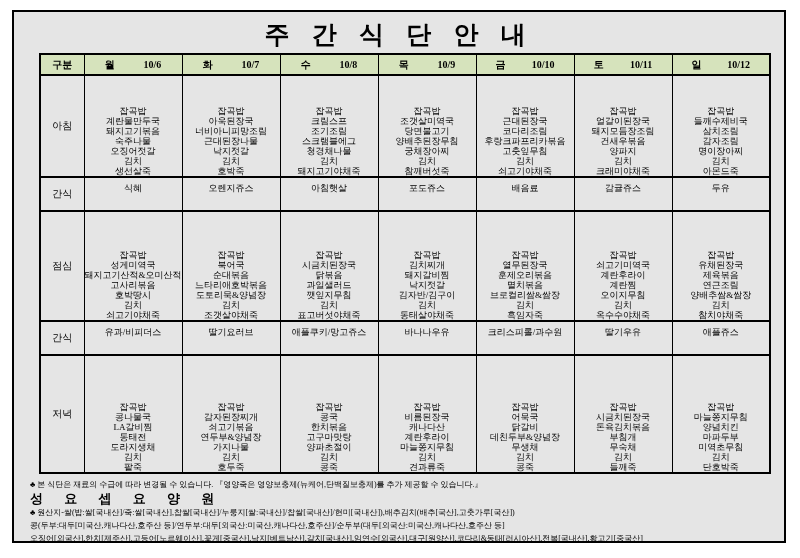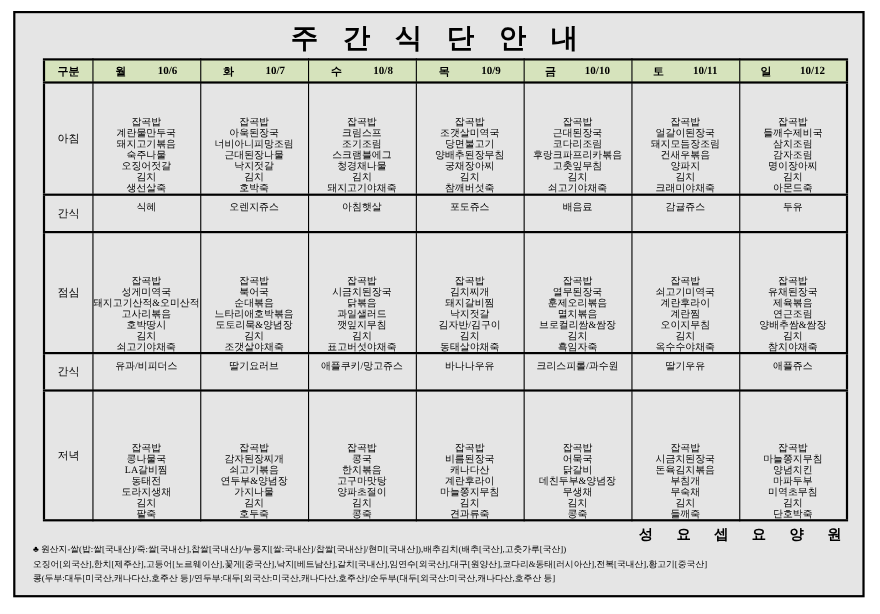--- a/index.html
+++ b/index.html
@@ -20,21 +20,21 @@
   .rowlabel{font-size:10px;}
   .cell{display:flex;flex-direction:column;justify-content:flex-end;
         height:100%;}
   .line{font-size:9px;line-height:10px;white-space:nowrap;overflow:hidden;}
   .row-0 .cell{height:100px;}
   .row-2 .cell{height:108px;}
   .row-4 .cell{height:116px;}
   .snackline{font-size:9px;line-height:20px;height:32px;white-space:nowrap;overflow:hidden;}
   .footer{margin:4px 0 0 16px;width:744px;}
   .note,.origin{font-size:8px;line-height:13px;white-space:nowrap;overflow:hidden;}
-  .facility{text-align:right;font-weight:bold;font-size:13px;letter-spacing:9px;
+  .facility{text-align:left;font-weight:bold;font-size:13px;letter-spacing:9px;
             line-height:15px;white-space:nowrap;}
 </style>
 </head>
 <body>
 
 <div class="frame">
   <div class="title">주 간 식 단 안 내</div>
 
   <table>
     <colgroup>
@@ -380,20 +380,21 @@
               <div class="line">미역초무침</div>
               <div class="line">김치</div>
               <div class="line">단호박죽</div>
             </div>
           </td>
         </tr>
       </tbody>
   </table>
 
   <div class="footer">
+    <div class="note">♣ 본 식단은 재료의 수급에 따라 변경될 수 있습니다.  『영양죽은 영양보충제(뉴케어,단백질보충제)를 추가 제공할 수 있습니다.』</div>
     <div class="facility">성 요 셉 요 양 원</div>
     <div id="origin-lines">
         <div class="origin">♣ 원산지-쌀(밥:쌀[국내산]/죽:쌀[국내산],찹쌀[국내산]/누룽지[쌀:국내산]/찹쌀[국내산]/현미[국내산]),배추김치(배추[국산],고춧가루[국산])</div>
+        <div class="origin">콩(두부:대두[미국산,캐나다산,호주산 등]/연두부:대두[외국산:미국산,캐나다산,호주산]/순두부(대두[외국산:미국산,캐나다산,호주산 등]</div>
         <div class="origin">오징어[외국산],한치[제주산],고등어[노르웨이산],꽃게[중국산],낙지[베트남산],갈치[국내산],임연수[외국산],대구[원양산],코다리&amp;동태[러시아산],전복[국내산],황고기[중국산]</div>
-        <div class="origin">콩(두부:대두[미국산,캐나다산,호주산 등]/연두부:대두[외국산:미국산,캐나다산,호주산]/순두부(대두[외국산:미국산,캐나다산,호주산 등]</div>
       </div>
   </div>
 </div>
 
 </body></html>

